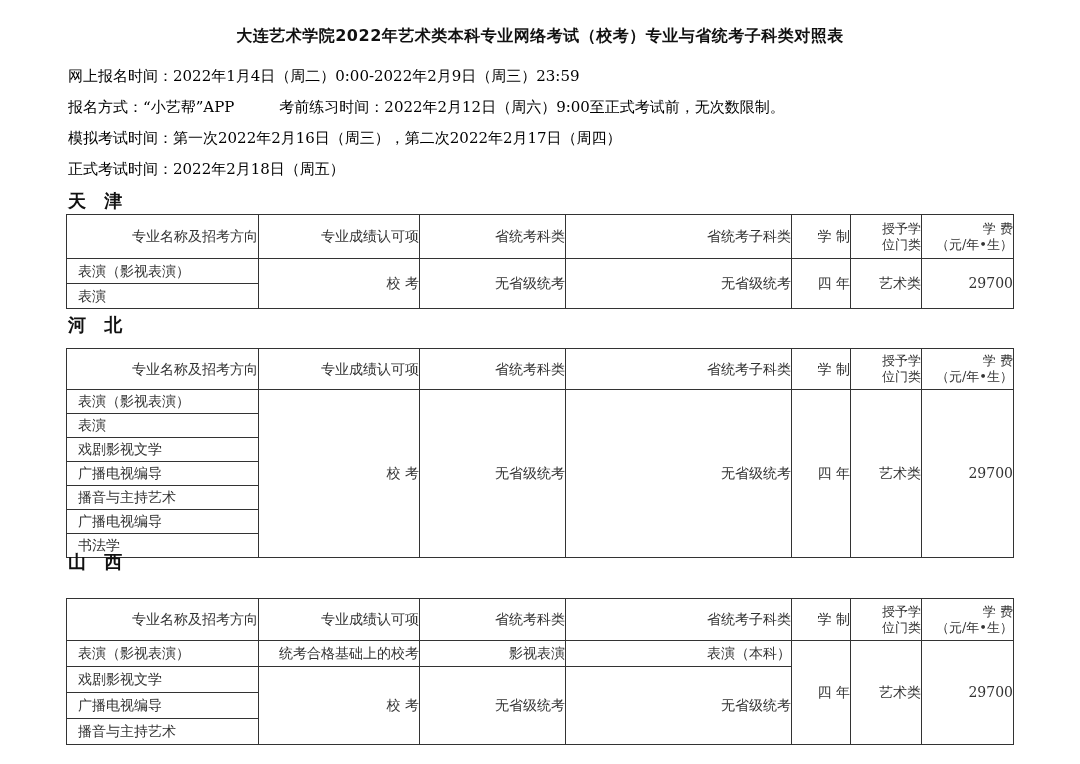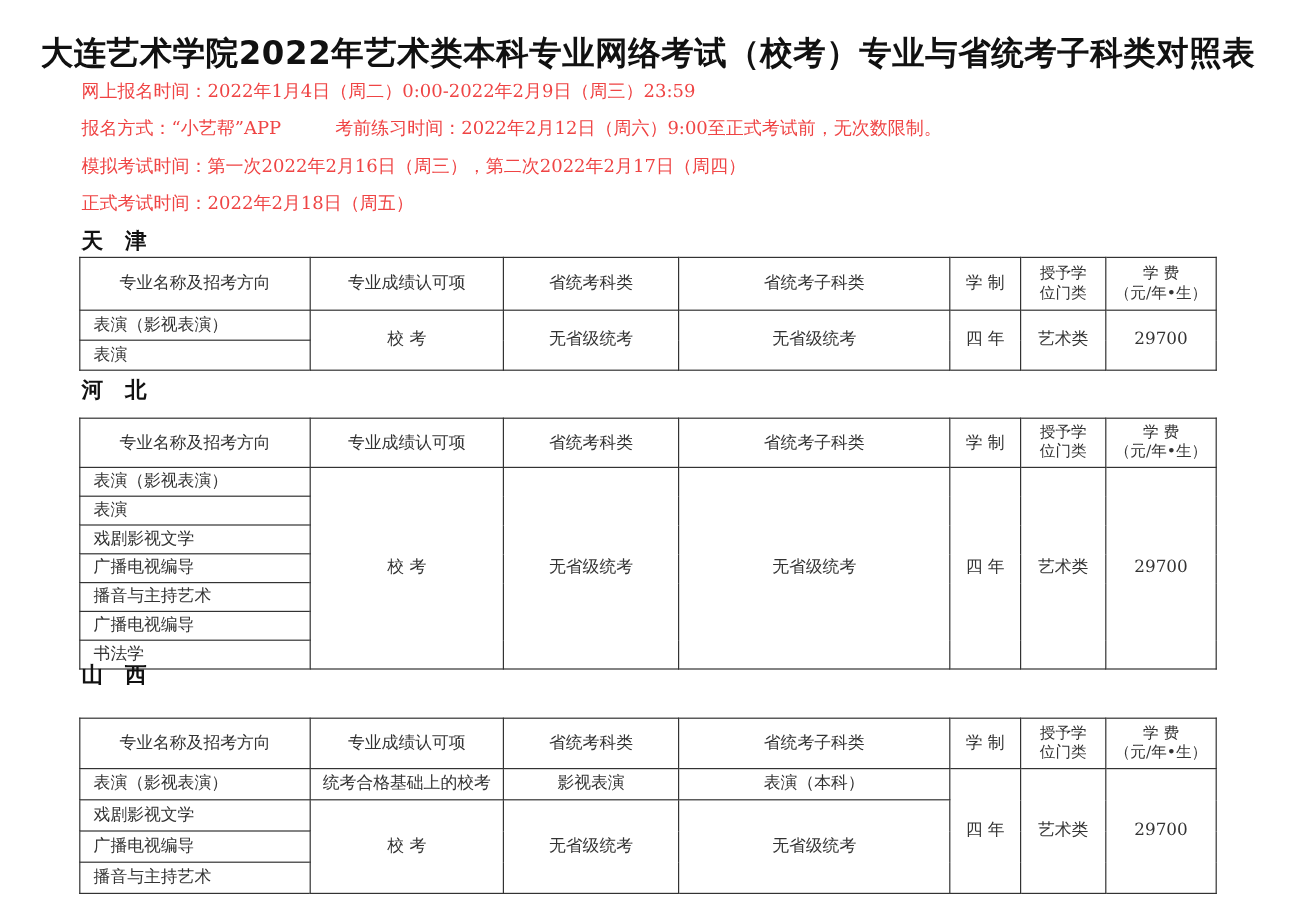--- a/index.html
+++ b/index.html
@@ -1,25 +1,25 @@
 <!DOCTYPE html>
 <html><head>
 <meta charset="utf-8">
 <style>
   html, body { margin:0; padding:0; background:#ffffff; }
   body { width:1080px; height:764px; position:relative; overflow:hidden;
          font-family: "DejaVu Serif", "Liberation Serif", serif; color:#222; }
   .title { position:absolute; left:0; top:26px; width:1080px; text-align:center;
            font-family:"DejaVu Sans","Liberation Sans",sans-serif; font-weight:bold;
-           font-size:27px; color:#111; letter-spacing:0.5px; }
-  .info { position:absolute; left:68px; font-size:15px; color:#ef4444; white-space:pre; }
+           font-size:16px; color:#111; letter-spacing:0.5px; }
+  .info { position:absolute; left:68px; font-size:15px; color:#000000; white-space:pre; }
   .province { position:absolute; left:68px; font-family:"DejaVu Sans","Liberation Sans",sans-serif;
               font-weight:bold; font-size:18px; color:#111; letter-spacing:6px; }
   table.grid { position:absolute; left:66px; border-collapse:collapse; table-layout:fixed; }
-  table.grid td { border:1.5px solid #333; font-size:14px; color:#333; text-align:center;
+  table.grid td { border:1.5px solid #333; font-size:14px; color:#333; text-align:right;
                   vertical-align:middle; padding:0; line-height:17px; overflow:hidden; white-space:nowrap; }
   table.grid td.l { text-align:left; padding-left:11px; }
   table.grid td.hdr { font-size:14px; }
   table.grid td.small { font-size:13px; line-height:16px; }
 </style>
 </head>
 <body>
 
 <div class="title">大连艺术学院2022年艺术类本科专业网络考试（校考）专业与省统考子科类对照表</div>
 

